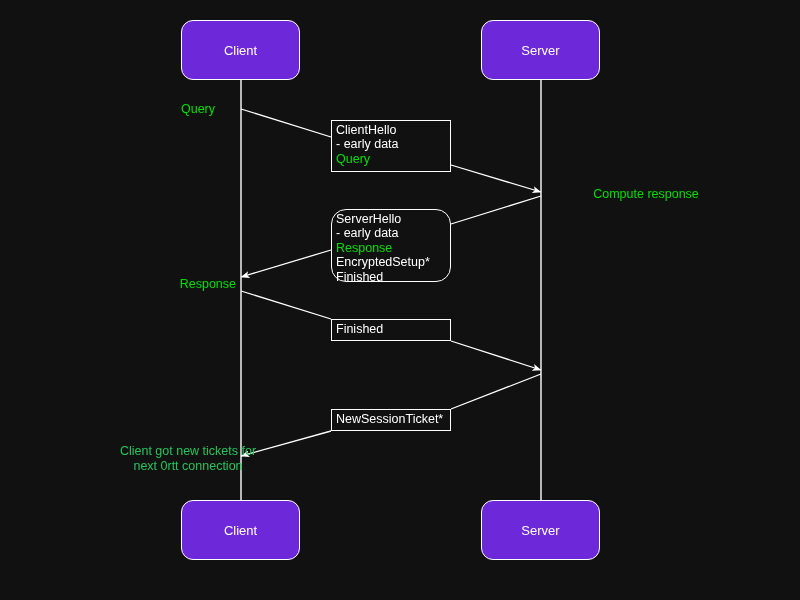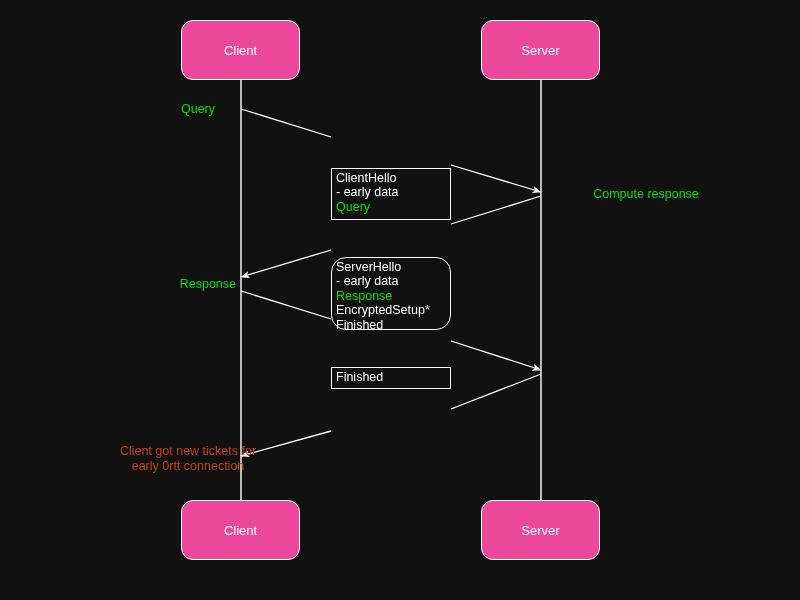--- a/index.html
+++ b/index.html
@@ -20,53 +20,52 @@
     left: 0;
     top: 0;
     width: 800px;
     height: 600px;
     pointer-events: none;
   }
   .actor-box {
     position: absolute;
     border: 1.4px solid #ffffff;
     border-radius: 12px;
-    background: #ec4899;
+    background: #6d28d9;
     display: flex;
     align-items: center;
     justify-content: center;
     color: #ffffff;
     font-size: 13px;
     font-family: "Liberation Sans", sans-serif;
     box-sizing: border-box;
   }
   .msg-box {
     position: absolute;
     border: 1.4px solid #ffffff;
     background: #111111;
     box-sizing: border-box;
     padding: 2px 4px 3px 4px;
     font-size: 12.5px;
     line-height: 14.4px;
     color: #ffffff;
     font-family: "Liberation Sans", sans-serif;
     white-space: nowrap;
-    margin-top: 48px;
   }
   .msg-box .ln { display: block; }
   .msg-box .ln.green { color: #00e000; }
   .note {
     position: absolute;
     font-size: 12.5px;
     line-height: 15px;
     font-family: "Liberation Sans", sans-serif;
     white-space: nowrap;
   }
   .note.green { color: #00e000; }
-  .note.white { color: #c2410c; }
+  .note.white { color: #22c55e; }
   .note.right { text-align: right; }
   .note.left { text-align: center; }
 </style>
 </head>
 <body>
 
 <div id="stage">
 
   <svg class="layer" viewBox="0 0 800 600">
     <defs>
@@ -111,35 +110,38 @@
   </div>
 
   <div class="note green right" style="left:115px; top:102px; width:100px;">Query</div>
 
   <div class="note green left" style="left:546px; top:187px; width:200px;">Compute response</div>
 
   <div class="note green right" style="left:136px; top:277px; width:100px;">Response</div>
 
   <div class="note white left" style="left:98px; top:444px; width:180px;">
     <span class="ln">Client got new tickets for</span><br>
-    <span class="ln">early 0rtt connection</span>
+    <span class="ln">next 0rtt connection</span>
   </div>
 
   <div class="msg-box" style="left:331px; top:120px; width:120px; height:52px;">
     <span class="ln">ClientHello</span>
     <span class="ln">- early data</span>
     <span class="ln green">Query</span>
   </div>
 
   <div class="msg-box" style="left:331px; top:209px; width:120px; height:73px;border-radius:15px;">
     <span class="ln">ServerHello</span>
     <span class="ln">- early data</span>
     <span class="ln green">Response</span>
     <span class="ln">EncryptedSetup*</span>
     <span class="ln">Finished</span>
   </div>
 
   <div class="msg-box" style="left:331px; top:319px; width:120px; height:22px;">
     <span class="ln">Finished</span>
   </div>
 
+  <div class="msg-box" style="left:331px; top:409px; width:120px; height:22px;">
+    <span class="ln">NewSessionTicket*</span>
+  </div>
 
 </div>
 
 </body></html>

